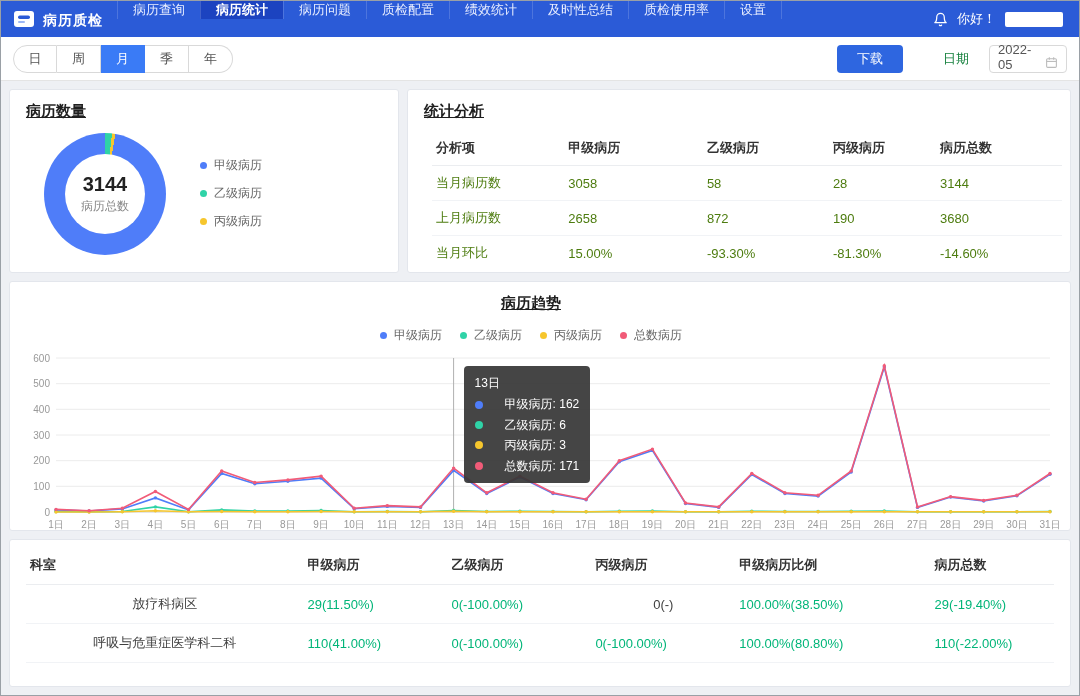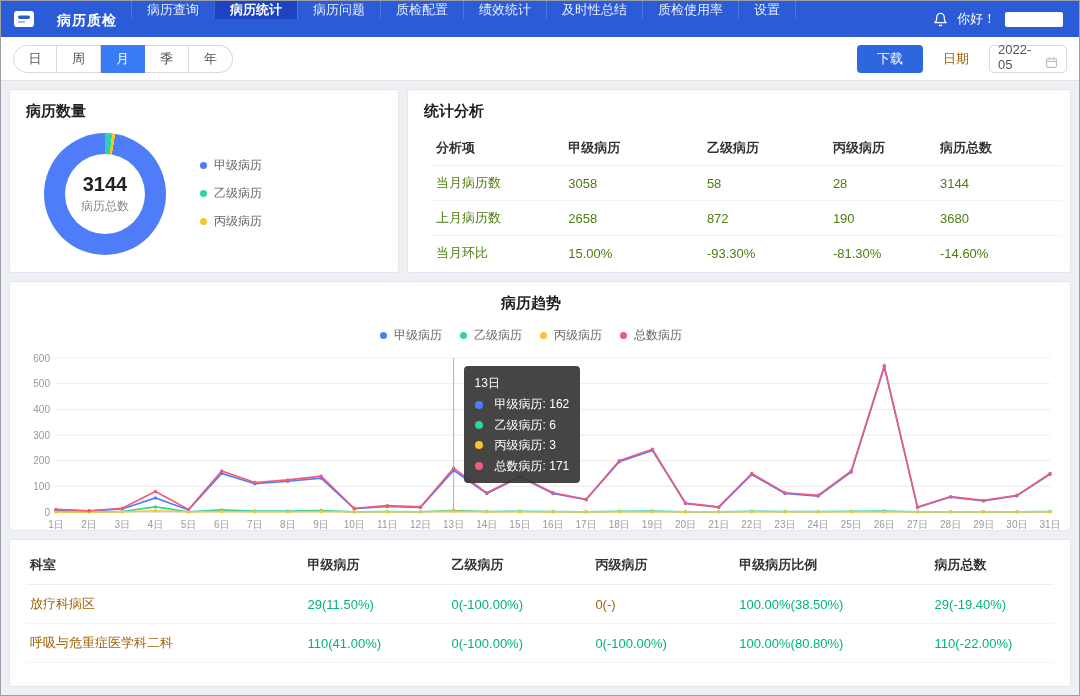--- a/index.html
+++ b/index.html
@@ -2,47 +2,47 @@
 <html><head>
 <meta charset="utf-8">
 <style>
   *{margin:0;padding:0;box-sizing:border-box;}
   html,body{width:1080px;height:696px;}
   body{font-family:"Liberation Sans","DejaVu Sans",sans-serif;background:#eef0f4;overflow:hidden;}
   .app{width:1080px;height:696px;border:1px solid #9aa0a6;display:flex;flex-direction:column;background:#eef0f4;}
 
   
   .topnav{height:36px;flex:0 0 36px;background:#2b5bd7;display:flex;align-items:stretch;color:#fff;}
-  .brand{display:flex;align-items:center;gap:22px;padding:4px 14px 0 12px;}
+  .brand{display:flex;align-items:center;gap:8px;padding:4px 14px 0 12px;}
   .brand-text{font-size:14px;font-weight:bold;letter-spacing:1px;}
   .nav-menu{display:flex;align-items:flex-start;flex:1;}
   .nav-item{display:flex;align-items:center;padding:0 15px;font-size:13px;color:#e9eeff;cursor:pointer;border-left:1px solid rgba(255,255,255,.16);}
   .nav-item:last-child{border-right:1px solid rgba(255,255,255,.16);}
   .nav-item.active{background:#1c43c0;color:#fff;font-weight:bold;}
   .nav-right{display:flex;align-items:center;gap:9px;padding:0 16px;}
   .bell{display:flex;align-items:center;cursor:pointer;}
   .greet{font-size:13px;}
   .redacted{width:58px;height:15px;background:#fff;border-radius:2px;display:inline-block;}
 
   
   .toolbar{height:44px;flex:0 0 44px;background:#fff;border-bottom:1px solid #e4e4e4;display:flex;align-items:center;justify-content:space-between;padding:0 12px;}
   .seg{display:flex;}
   .seg-btn{min-width:44px;height:28px;border:1px solid #d9d9d9;border-left:none;background:#fff;color:#555;font-size:13px;display:flex;align-items:center;justify-content:center;cursor:pointer;}
   .seg-btn:first-child{border-left:1px solid #d9d9d9;border-radius:14px 0 0 14px;}
   .seg-btn:last-child{border-radius:0 14px 14px 0;}
   .seg-btn.active{background:#3a7bf6;border-color:#3a7bf6;color:#fff;}
   .toolbar-right{display:flex;align-items:center;gap:20px;}
   .btn-download{height:28px;padding:0 20px;background:#2e66e0;color:#fff;border:none;border-radius:4px;font-size:13px;cursor:pointer;}
-  .date-label{font-size:13px;color:#a16207;}
+  .date-label{font-size:13px;color:#15803d;margin-left:20px;}
   .date-input{width:78px;height:28px;border:1px solid #d9d9d9;border-radius:4px;display:flex;align-items:flex-end;justify-content:space-between;padding:0 8px;font-size:13px;color:#555;background:#fff;cursor:pointer;}
 
   
   .content{flex:1;padding:8px;display:flex;flex-direction:column;gap:8px;overflow:hidden;}
   .panel{background:#fff;border:1px solid #e3e6ec;border-radius:3px;}
-  .panel h3{font-size:15px;color:#1f1f1f;padding:12px 16px 6px;font-weight:bold;}
+  .panel h3{font-size:15px;color:#1f1f1f;padding:12px 16px 6px;font-weight:bold;text-decoration:underline;}
 
   .row1{display:flex;gap:8px;flex:0 0 184px;height:184px;}
   .panel-count{flex:0 0 390px;width:390px;display:flex;flex-direction:column;}
   .count-body{flex:1;display:flex;align-items:center;gap:34px;padding:0 10px 12px 34px;}
   .donut-wrap{position:relative;width:122px;height:122px;flex:0 0 122px;}
   .donut{position:absolute;inset:0;border-radius:50%;background:#5b8ff9;}
   .donut::after{content:"";position:absolute;left:21px;top:21px;width:80px;height:80px;background:#fff;border-radius:50%;}
   .donut-center{position:absolute;inset:0;display:flex;flex-direction:column;align-items:center;justify-content:center;z-index:2;}
   .donut-num{font-size:20px;font-weight:bold;color:#222;}
   .donut-sub{font-size:12px;color:#888;margin-top:2px;}
@@ -60,32 +60,32 @@
   .stats-table th:nth-child(5){width:20%;}
   .stats-table tr:last-child td{border-bottom:none;}
 
   .panel-trend{flex:0 0 250px;height:250px;display:flex;flex-direction:column;}
   .trend-head{display:flex;align-items:center;justify-content:space-between;padding-right:18px;flex-direction:column;}
   .legend-h{display:flex;gap:18px;font-size:12px;color:#666;margin-top:8px;}
   .chart-wrap{position:relative;padding:4px 12px 0;}
   .chart-wrap svg{display:block;}
   .tooltip{position:absolute;background:rgba(55,55,55,.93);color:#fff;border-radius:4px;padding:7px 11px;font-size:12px;line-height:1.7;pointer-events:none;z-index:5;white-space:nowrap;}
   .tt-title{margin-bottom:1px;}
-  .tt-row{display:flex;align-items:center;gap:12px;}
+  .tt-row{display:flex;align-items:center;gap:22px;}
   .tt-dot{width:8px;height:8px;border-radius:50%;display:inline-block;flex:0 0 8px;}
 
   .panel-dept{flex:1;overflow:hidden;display:flex;flex-direction:column;}
   .dept-table{width:calc(100% - 32px);margin:6px 16px 0;font-size:13px;table-layout:fixed;}
   .dept-table th{text-align:left;color:#333;font-weight:bold;padding:10px 4px;border-bottom:1px solid #ebedf0;}
   .dept-table td{padding:10px 4px;border-bottom:1px solid #f1f3f6;}
   .dept-table th:nth-child(1){width:27%;} .dept-table th:nth-child(2){width:14%;}
   .dept-table th:nth-child(3){width:14%;} .dept-table th:nth-child(4){width:14%;}
   .dept-table th:nth-child(5){width:19%;} .dept-table th:nth-child(6){width:12%;}
   td.green{color:#00b578;}
-  td.dark-cell{color:#a16207;}
+  td.dark-cell{color:#404040;text-align:center;}
 </style>
 </head>
 <body>
 
 <div class="app">
 
   <header class="topnav">
     <div class="brand">
       <span class="logo">
         <svg width="22" height="22" viewBox="0 0 22 22">

